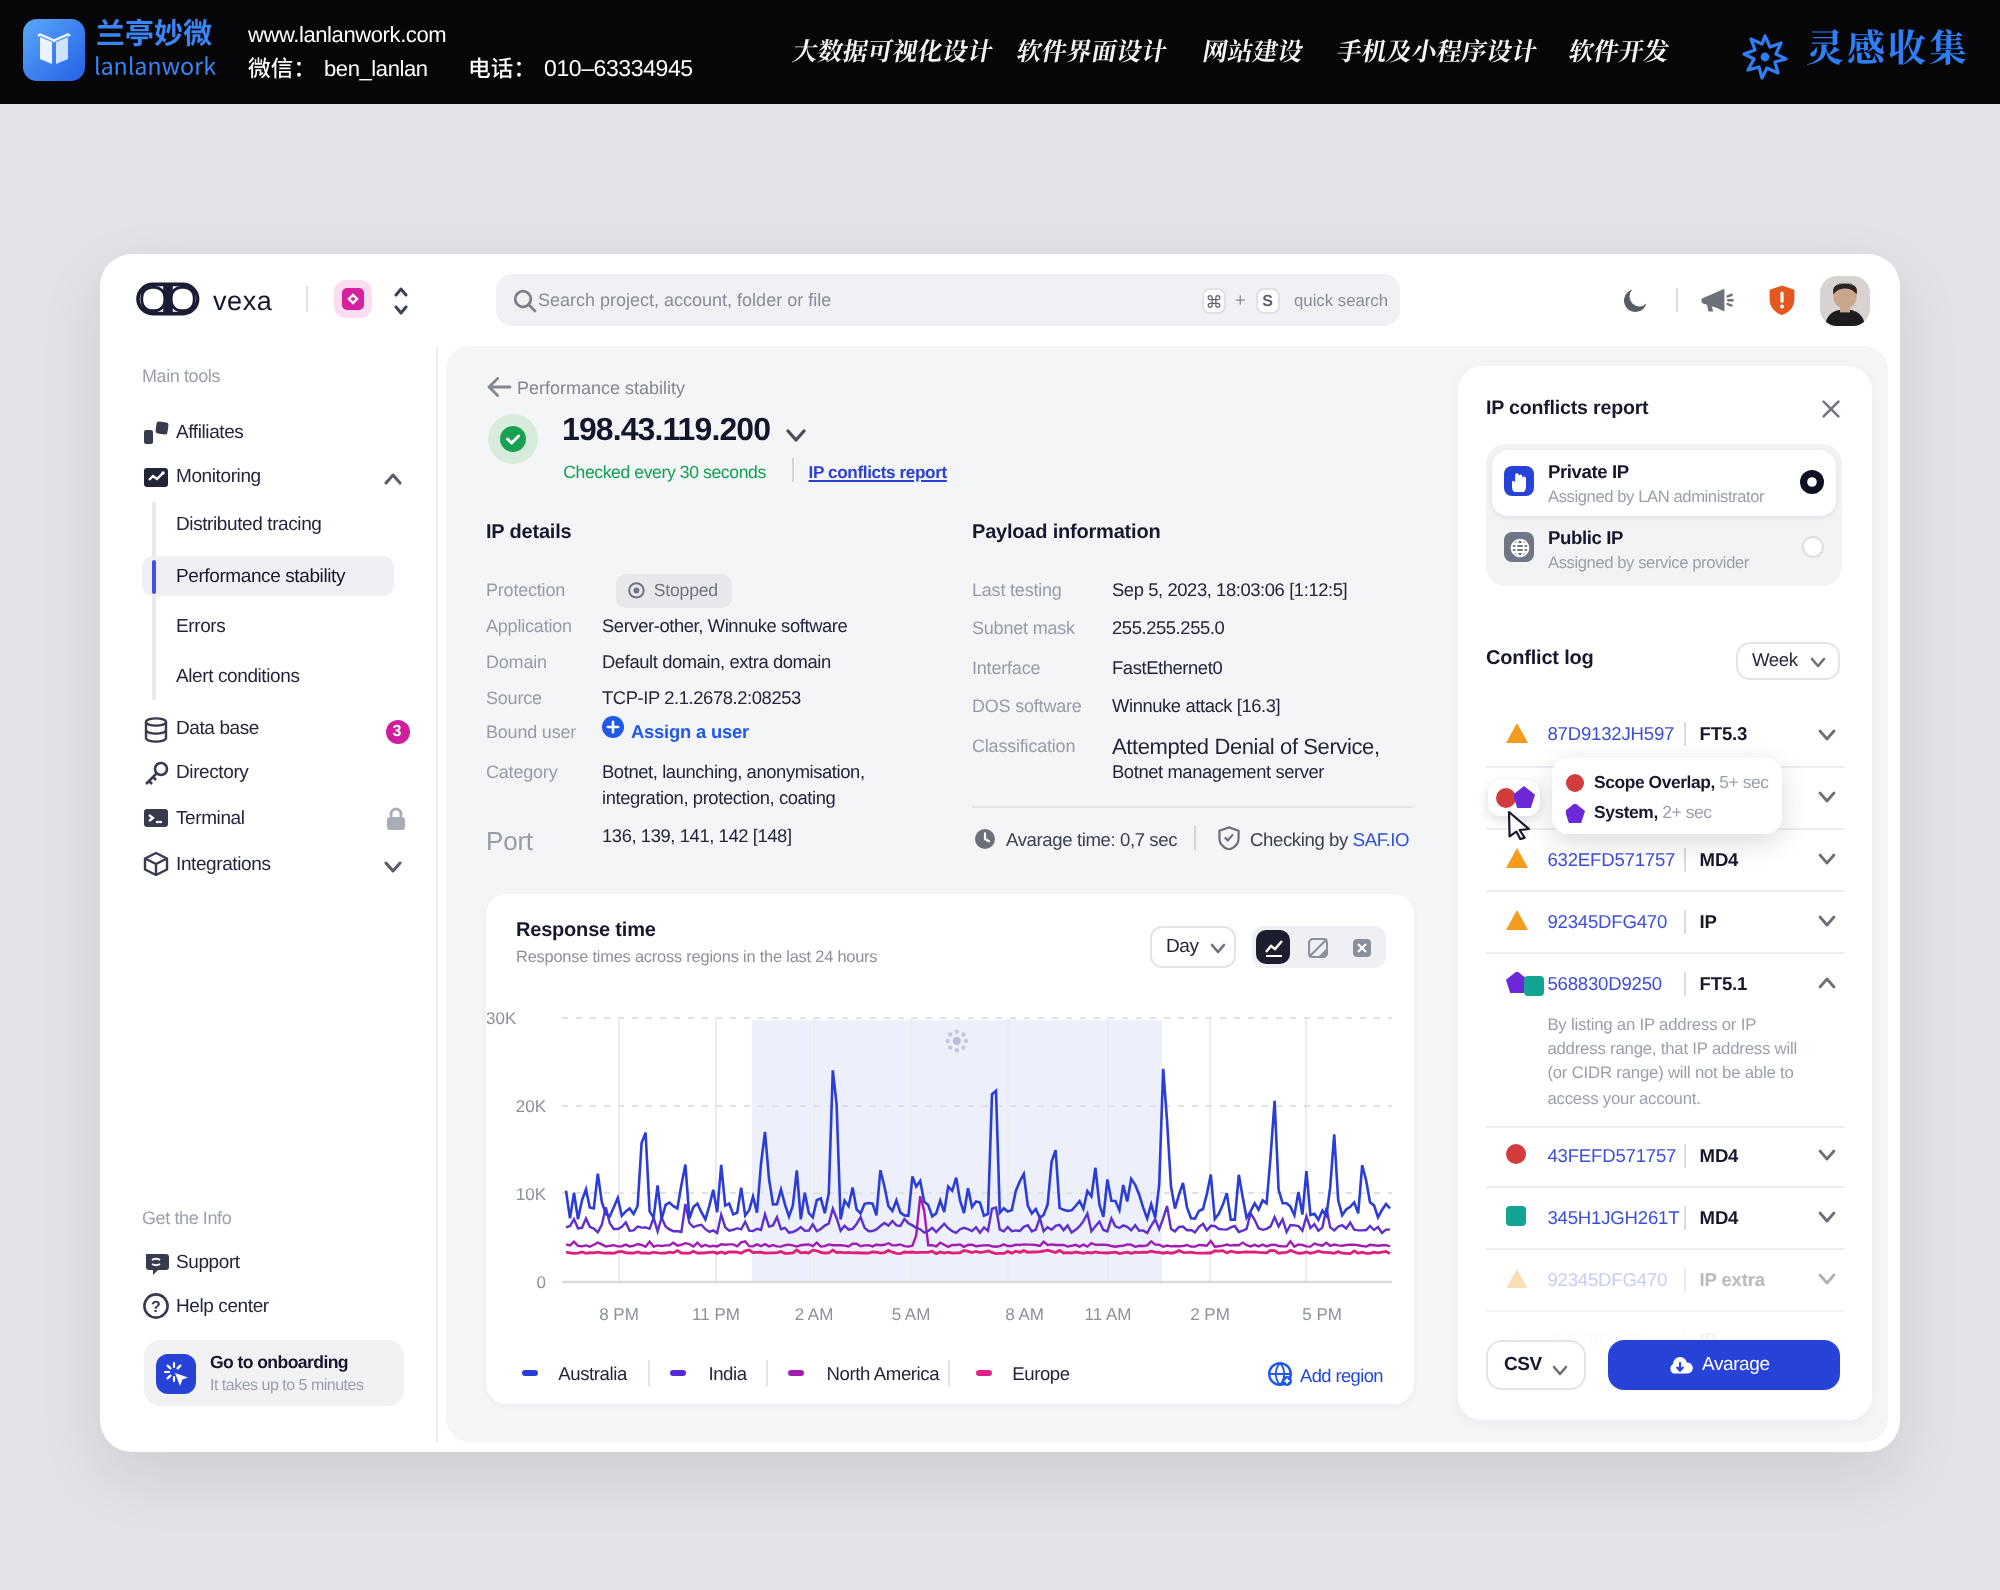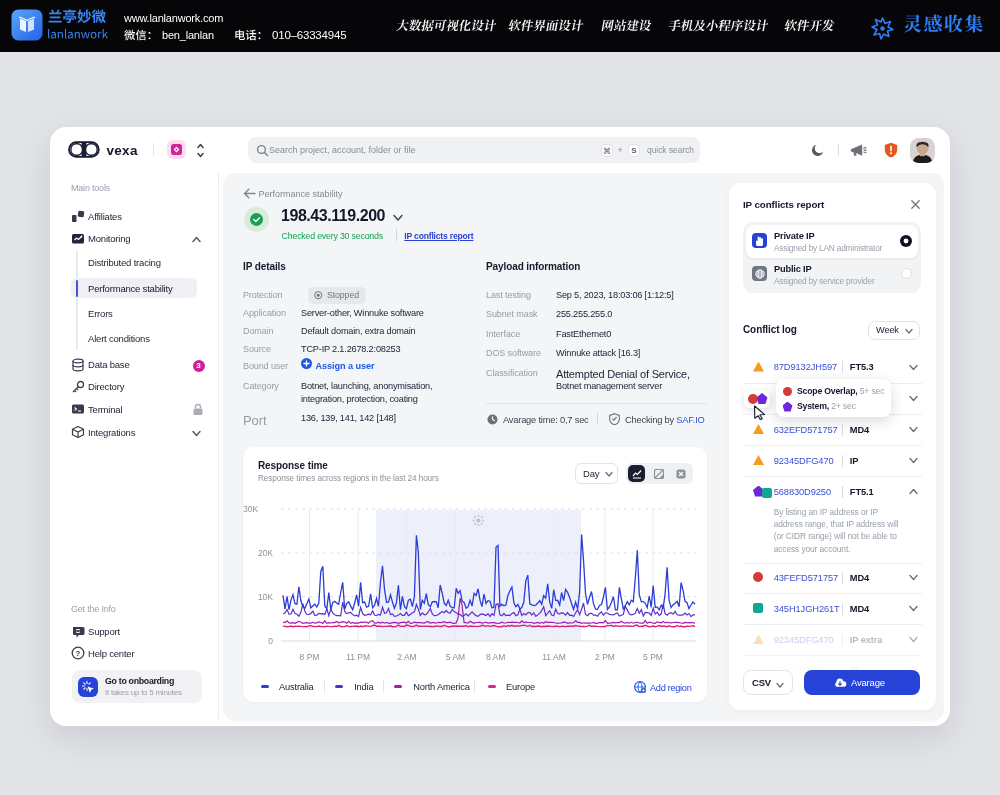--- a/index.html
+++ b/index.html
@@ -101,21 +101,21 @@
         <path transform="translate(61.5,16.7) scale(0.019000,-0.019000)" d="M440 851 432 845C458 817 483 767 487 723C588 648 695 836 440 851ZM772 777 713 699H316L308 702C326 722 343 744 359 767C381 763 395 771 401 782L253 854C201 719 113 594 32 522L42 511C92 532 141 559 187 592V257H207C266 257 302 284 302 292V320H880C894 320 904 325 907 336C865 375 796 429 796 429L734 349H576V441H833C847 441 857 446 859 457C820 492 757 542 757 542L700 470H576V557H832C846 557 857 562 859 573C820 609 757 658 757 658L700 586H576V671H853C867 671 877 676 880 687C840 724 772 777 772 777ZM850 302 788 219 558 218V273C582 276 589 286 591 298L436 312V219H43L51 190H341C272 96 162 4 32 -55L39 -67C197 -28 336 33 436 116V-89H458C504 -89 557 -69 558 -60V190C628 70 738 -15 880 -65C892 -7 926 30 970 43L971 54C837 71 681 120 590 190H933C947 190 957 195 960 206C919 246 850 302 850 302ZM302 470V557H456V470ZM302 441H456V349H302ZM302 586V671H456V586Z"></path>
       </svg></div>
   </div>
 <div class="ab" style="left:50px;top:127px;width:900px;height:599px;background:#fff;border-radius:16px;box-shadow:0 12px 32px rgba(20,22,40,0.10)">
     <svg class="ab" style="left:18px;top:14px" width="33" height="17">
 <rect x="1" y="1.2" width="29.8" height="14.6" rx="7.3" fill="#fff" stroke="#191c33" stroke-width="1.8"></rect>
 <rect x="13.6" y="1.5" width="4.8" height="14" fill="#191c33"></rect>
 <rect x="2.9" y="2.7" width="11.5" height="11.6" rx="5" fill="#fff" stroke="#191c33" stroke-width="1.4"></rect>
 <rect x="17.6" y="2.7" width="11.5" height="11.6" rx="5" fill="#fff" stroke="#191c33" stroke-width="1.4"></rect>
 </svg>
-    <div class="tx" style="left:56.5px;top:15.5px;font-size:13.5px;font-weight:bold;color:#14162b;letter-spacing:0.3px">vexa</div>
+    <div class="tx" style="left:56.5px;top:15.5px;font-size:13.5px;font-weight:normal;color:#14162b;letter-spacing:0.3px">vexa</div>
     <div class="ab" style="left:103px;top:16px;width:1px;height:13px;background:#e3e4e8"></div>
     <div class="ab" style="left:117px;top:13px;width:19px;height:19px;border-radius:6px;background:#fbdcf1"></div>
 <svg class="ab" style="left:121px;top:17px" width="11" height="11">
 <rect x="0" y="0" width="11" height="11" rx="2.5" fill="#d6219c"></rect>
 <path d="M5.5 2.6 L8.4 5.5 L5.5 8.4 L2.6 5.5 Z" fill="#fff"></path>
 <path d="M5.5 4.4 L6.8 5.5 L5.5 6.6 L4.2 5.5 Z" fill="#d6219c"></path>
 </svg>
     <svg style="position:absolute;left:146.5px;top:15px" width="9" height="9">
       <path d="M1 5.5 L3.5 2.5 L6 5.5" fill="none" stroke="#3c4050" stroke-width="1.5" stroke-linecap="round" stroke-linejoin="round"></path>
     </svg>
@@ -368,24 +368,24 @@
             <circle cx="230.8" cy="73.5" r="1.1" fill="#c3c9da"></circle>
             <circle cx="232.1" cy="70.2" r="1.1" fill="#c3c9da"></circle>
             <circle cx="235.4" cy="68.9" r="1.1" fill="#c3c9da"></circle>
             <circle cx="238.7" cy="70.2" r="1.1" fill="#c3c9da"></circle>
           </g>
         </svg>
         <div class="tx" style="left:48.5px;top:205px;width:36px;text-align:center;font-size:8.5px;color:#8b909a;letter-spacing:0">8 PM</div>
         <div class="tx" style="left:97px;top:205px;width:36px;text-align:center;font-size:8.5px;color:#8b909a;letter-spacing:0">11 PM</div>
         <div class="tx" style="left:146px;top:205px;width:36px;text-align:center;font-size:8.5px;color:#8b909a;letter-spacing:0">2 AM</div>
         <div class="tx" style="left:194.5px;top:205px;width:36px;text-align:center;font-size:8.5px;color:#8b909a;letter-spacing:0">5 AM</div>
-        <div class="tx" style="left:243px;top:205px;width:36px;text-align:left;font-size:8.5px;color:#8b909a;letter-spacing:0">8 AM</div>
+        <div class="tx" style="left:243px;top:205px;width:36px;text-align:right;font-size:8.5px;color:#8b909a;letter-spacing:0">8 AM</div>
         <div class="tx" style="left:293px;top:205px;width:36px;text-align:center;font-size:8.5px;color:#8b909a;letter-spacing:0">11 AM</div>
         <div class="tx" style="left:344px;top:205px;width:36px;text-align:center;font-size:8.5px;color:#8b909a;letter-spacing:0">2 PM</div>
-        <div class="tx" style="left:392px;top:205px;width:36px;text-align:center;font-size:8.5px;color:#8b909a;letter-spacing:0">5 PM</div>
+        <div class="tx" style="left:392px;top:205px;width:36px;text-align:right;font-size:8.5px;color:#8b909a;letter-spacing:0">5 PM</div>
         <div class="ab" style="left:17.5px;top:238px;width:8.5px;height:3px;border-radius:2px;background:#2b3cd7"></div>
         <div class="tx" style="left:36.1px;top:234.5px;font-size:9.3px;color:#23263a;font-weight:500;letter-spacing:-0.2px">Australia</div>
         <div class="ab" style="left:91.6px;top:238px;width:8.5px;height:3px;border-radius:2px;background:#5629d6"></div>
         <div class="tx" style="left:111.2px;top:234.5px;font-size:9.3px;color:#23263a;font-weight:500;letter-spacing:-0.2px">India</div>
         <div class="ab" style="left:150.8px;top:238px;width:8.5px;height:3px;border-radius:2px;background:#a21caf"></div>
         <div class="tx" style="left:170.3px;top:234.5px;font-size:9.3px;color:#23263a;font-weight:500;letter-spacing:-0.2px">North America</div>
         <div class="ab" style="left:244.9px;top:238px;width:8.5px;height:3px;border-radius:2px;background:#e0218a"></div>
         <div class="tx" style="left:263.1px;top:234.5px;font-size:9.3px;color:#23263a;font-weight:500;letter-spacing:-0.2px">Europe</div>
         <div class="ab" style="left:81.2px;top:233px;width:1px;height:13px;background:#e4e5e9"></div>
         <div class="ab" style="left:140.3px;top:233px;width:1px;height:13px;background:#e4e5e9"></div>

